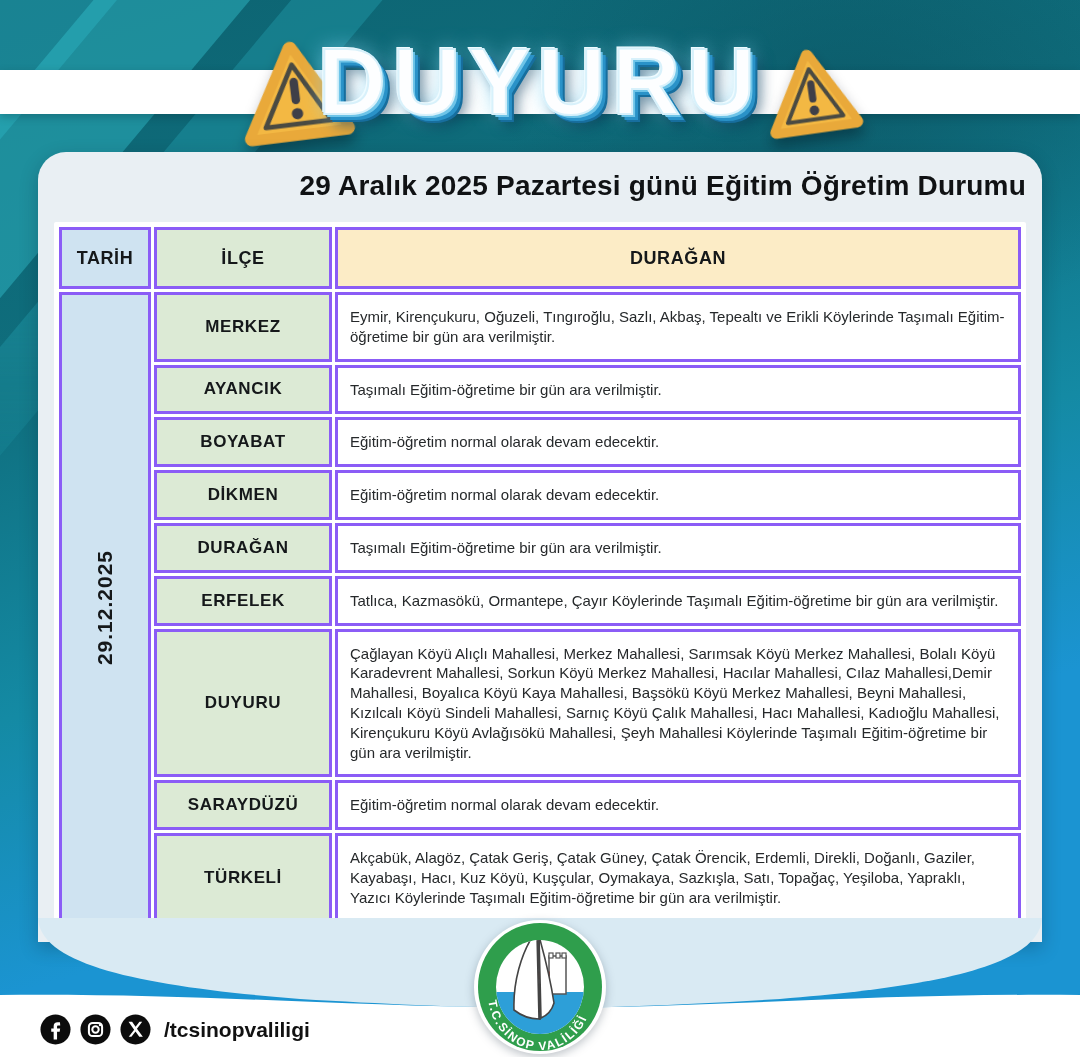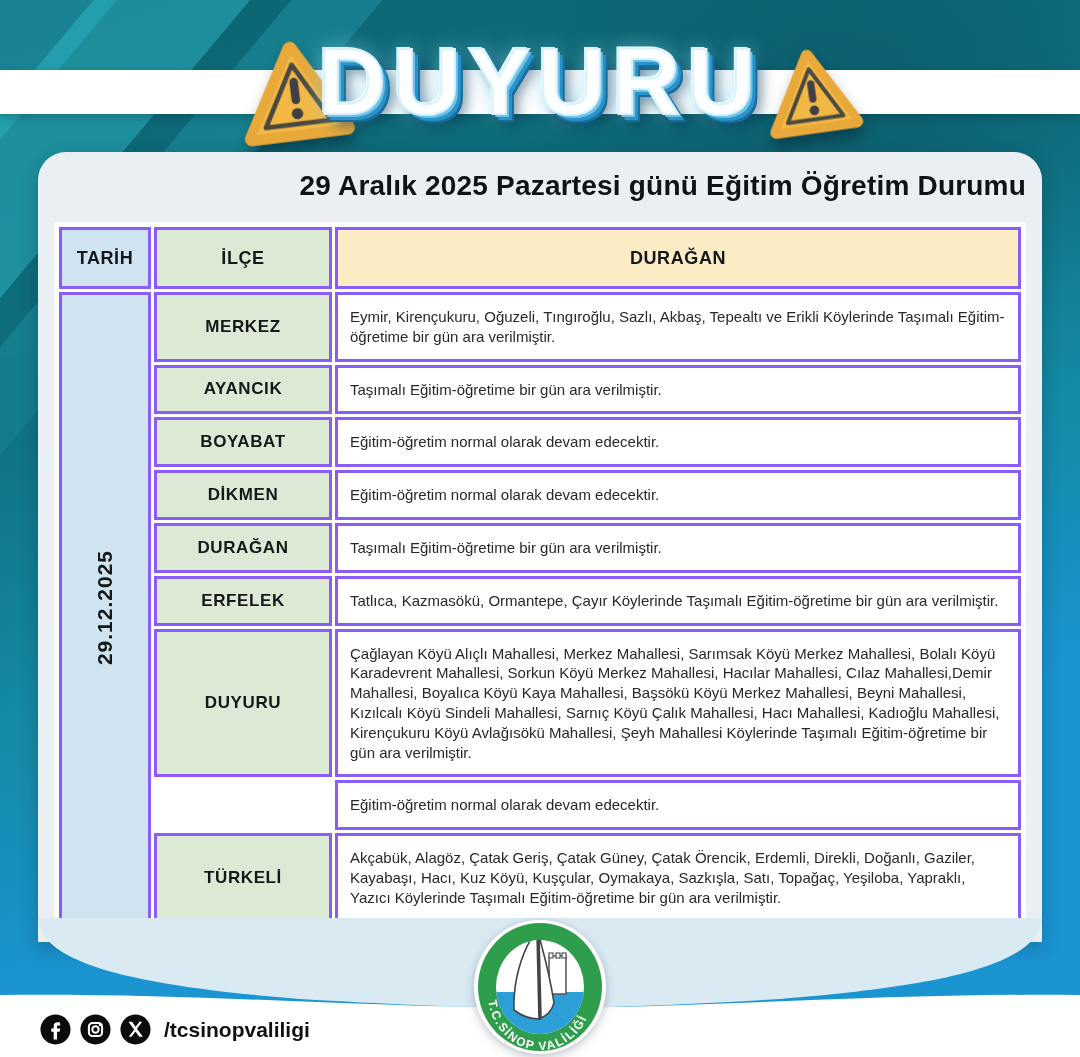--- a/index.html
+++ b/index.html
@@ -115,20 +115,21 @@
 
     <div class="cell c-district">DURAĞAN</div>
     <div class="cell c-desc">Taşımalı Eğitim-öğretime bir gün ara verilmiştir.</div>
 
     <div class="cell c-district">ERFELEK</div>
     <div class="cell c-desc">Tatlıca, Kazmasökü, Ormantepe, Çayır Köylerinde Taşımalı Eğitim-öğretime bir gün ara verilmiştir.</div>
 
     <div class="cell c-district">DUYURU</div>
     <div class="cell c-desc">Çağlayan Köyü Alıçlı Mahallesi, Merkez Mahallesi, Sarımsak Köyü Merkez Mahallesi, Bolalı Köyü Karadevrent Mahallesi, Sorkun Köyü Merkez Mahallesi, Hacılar Mahallesi, Cılaz Mahallesi,Demir Mahallesi, Boyalıca Köyü Kaya Mahallesi, Başsökü Köyü Merkez Mahallesi, Beyni Mahallesi, Kızılcalı Köyü Sindeli Mahallesi, Sarnıç Köyü Çalık Mahallesi, Hacı Mahallesi, Kadıoğlu Mahallesi, Kirençukuru Köyü Avlağısökü Mahallesi, Şeyh Mahallesi Köylerinde Taşımalı Eğitim-öğretime bir gün ara verilmiştir.</div>
 
+    <div class="cell c-district">SARAYDÜZÜ</div>
     <div class="cell c-desc">Eğitim-öğretim normal olarak devam edecektir.</div>
 
     <div class="cell c-district">TÜRKELİ</div>
     <div class="cell c-desc">Akçabük, Alagöz, Çatak Geriş, Çatak Güney, Çatak Örencik, Erdemli, Direkli, Doğanlı, Gaziler, Kayabaşı, Hacı, Kuz Köyü, Kuşçular, Oymakaya, Sazkışla, Satı, Topağaç, Yeşiloba, Yapraklı, Yazıcı Köylerinde Taşımalı Eğitim-öğretime bir gün ara verilmiştir.</div>
   </div>
     </div>
   </div>
 
   <svg class="footer-svg" viewBox="0 0 1080 170" preserveAspectRatio="none">
     <path d="M38 31 C40 80 150 100 300 112 C400 118 480 121 540 121 C600 121 680 118 780 112 C930 100 1040 80 1042 31 Z" fill="#d9eaf3"></path>

